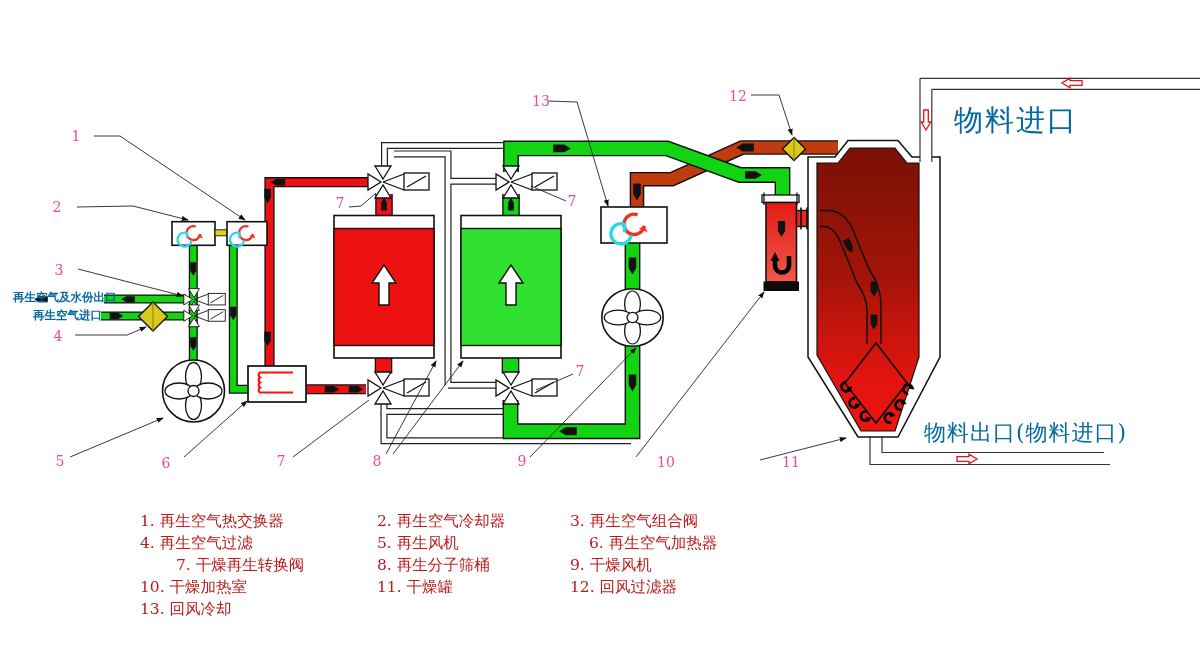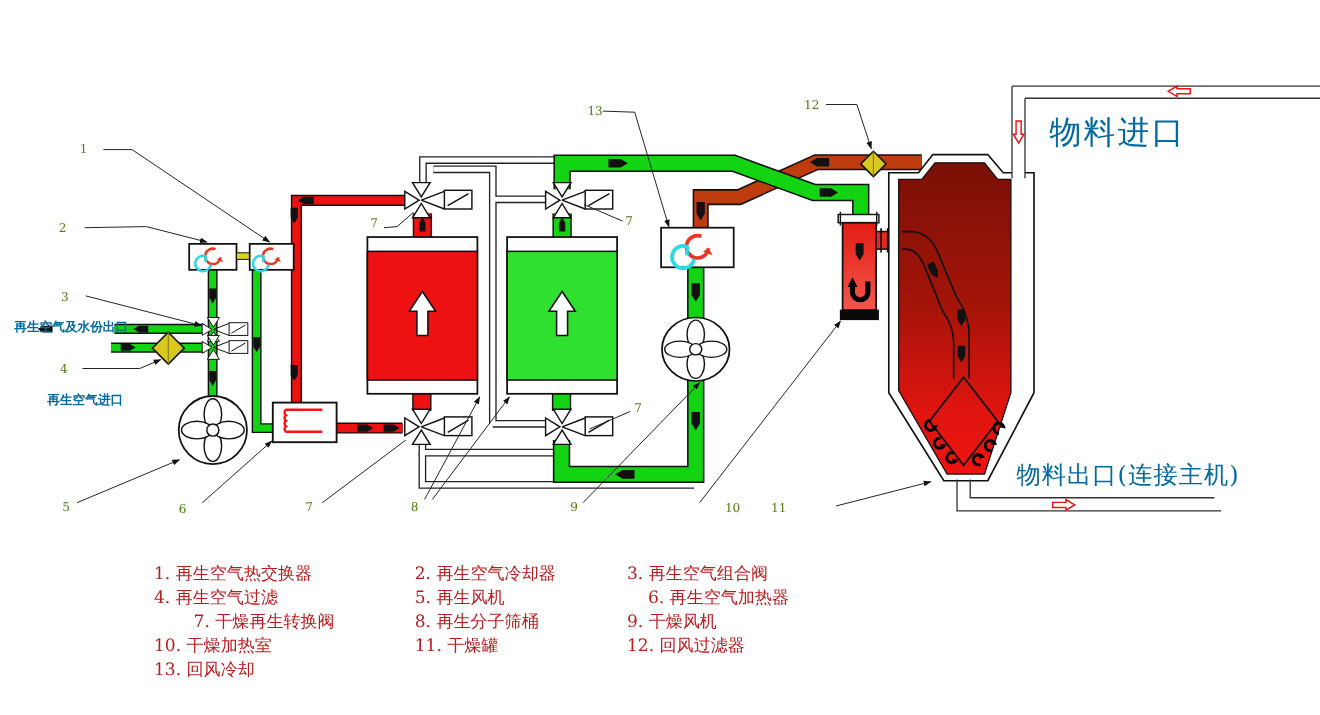--- a/index.html
+++ b/index.html
@@ -1,20 +1,20 @@
 <!DOCTYPE html>
 <html><head>
 <meta charset="utf-8">
 <style>
   html,body{margin:0;padding:0;background:#fff;}
   #stage{position:relative;width:1200px;height:650px;background:#ffffff;overflow:hidden;
          font-family:"DejaVu Serif","Liberation Serif",serif;}
   #diagram-svg{position:absolute;left:0;top:0;}
   .lbl{position:absolute;color:#0369a1;white-space:nowrap;line-height:1;}
-  .callout{position:absolute;transform:translate(-50%,-50%);font-size:11px;color:#4d7c0f;}
+  .callout{position:absolute;transform:translate(-50%,-50%);font-size:14px;color:#ec4899;}
   .pipe-label{font-size:11.5px;font-weight:bold;transform:translate(0,-50%);}
   .big-title{font-size:29px;letter-spacing:2px;}
   .mid-title{font-size:22px;letter-spacing:1px;}
   .legend-item{font-size:15.5px;color:#b91c1c;}
 </style>
 </head>
 <body>
 
 <div id="stage">
 
@@ -262,38 +262,38 @@
   <polyline points="393,454 463,361" marker-end="url(#ah)"></polyline>
   <polyline points="530,457 636,348" marker-end="url(#ah)"></polyline>
   <polyline points="636,457 764,292" marker-end="url(#ah)"></polyline>
   <polyline points="760,460 846,438" marker-end="url(#ah)"></polyline>
   <polyline points="751,95 779,95 792,135" marker-end="url(#ah)"></polyline>
   <polyline points="548,101 577,102 608,206" marker-end="url(#ah)"></polyline>
 </g>
 </svg>
 
 <span class="lbl pipe-label" style="left:13px;top:298px;text-align:center;">再生空气及水份出口</span>
-<span class="lbl pipe-label" style="left:43px;top:316px;margin-top:48px;">再生空气进口</span>
+<span class="lbl pipe-label" style="left:33px;top:316px;">再生空气进口</span>
 <span class="lbl big-title" style="left:954px;top:106px;">物料进口</span>
-<span class="lbl mid-title" style="left:924px;top:422px;">物料出口(连接主机)</span>
+<span class="lbl mid-title" style="left:924px;top:422px;">物料出口(物料进口)</span>
 
 <span class="lbl callout" style="left:76px;top:136px;">1</span>
 <span class="lbl callout" style="left:57px;top:207px;">2</span>
 <span class="lbl callout" style="left:59px;top:270px;">3</span>
 <span class="lbl callout" style="left:58px;top:336px;">4</span>
 <span class="lbl callout" style="left:60px;top:461px;">5</span>
 <span class="lbl callout" style="left:166px;top:463px;">6</span>
 <span class="lbl callout" style="left:281px;top:461px;">7</span>
 <span class="lbl callout" style="left:340px;top:203px;">7</span>
 <span class="lbl callout" style="left:572px;top:201px;">7</span>
 <span class="lbl callout" style="left:580px;top:371px;">7</span>
 <span class="lbl callout" style="left:377px;top:461px;">8</span>
 <span class="lbl callout" style="left:522px;top:461px;">9</span>
 <span class="lbl callout" style="left:626px;top:462px;margin-left:40px;">10</span>
-<span class="lbl callout" style="left:708px;top:462px;">11</span>
+<span class="lbl callout" style="left:791px;top:462px;">11</span>
 <span class="lbl callout" style="left:738px;top:96px;">12</span>
 <span class="lbl callout" style="left:541px;top:101px;">13</span>
 
 <div>
   <span class="lbl legend-item" style="left:140px;top:514px;">1. 再生空气热交换器</span>
   <span class="lbl legend-item" style="left:377px;top:514px;">2. 再生空气冷却器</span>
   <span class="lbl legend-item" style="left:570px;top:514px;">3.  再生空气组合阀</span>
   <span class="lbl legend-item" style="left:140px;top:536px;">4.  再生空气过滤</span>
   <span class="lbl legend-item" style="left:377px;top:536px;">5. 再生风机</span>
   <span class="lbl legend-item" style="left:570px;top:536px;margin-left:19px;">6. 再生空气加热器</span>

